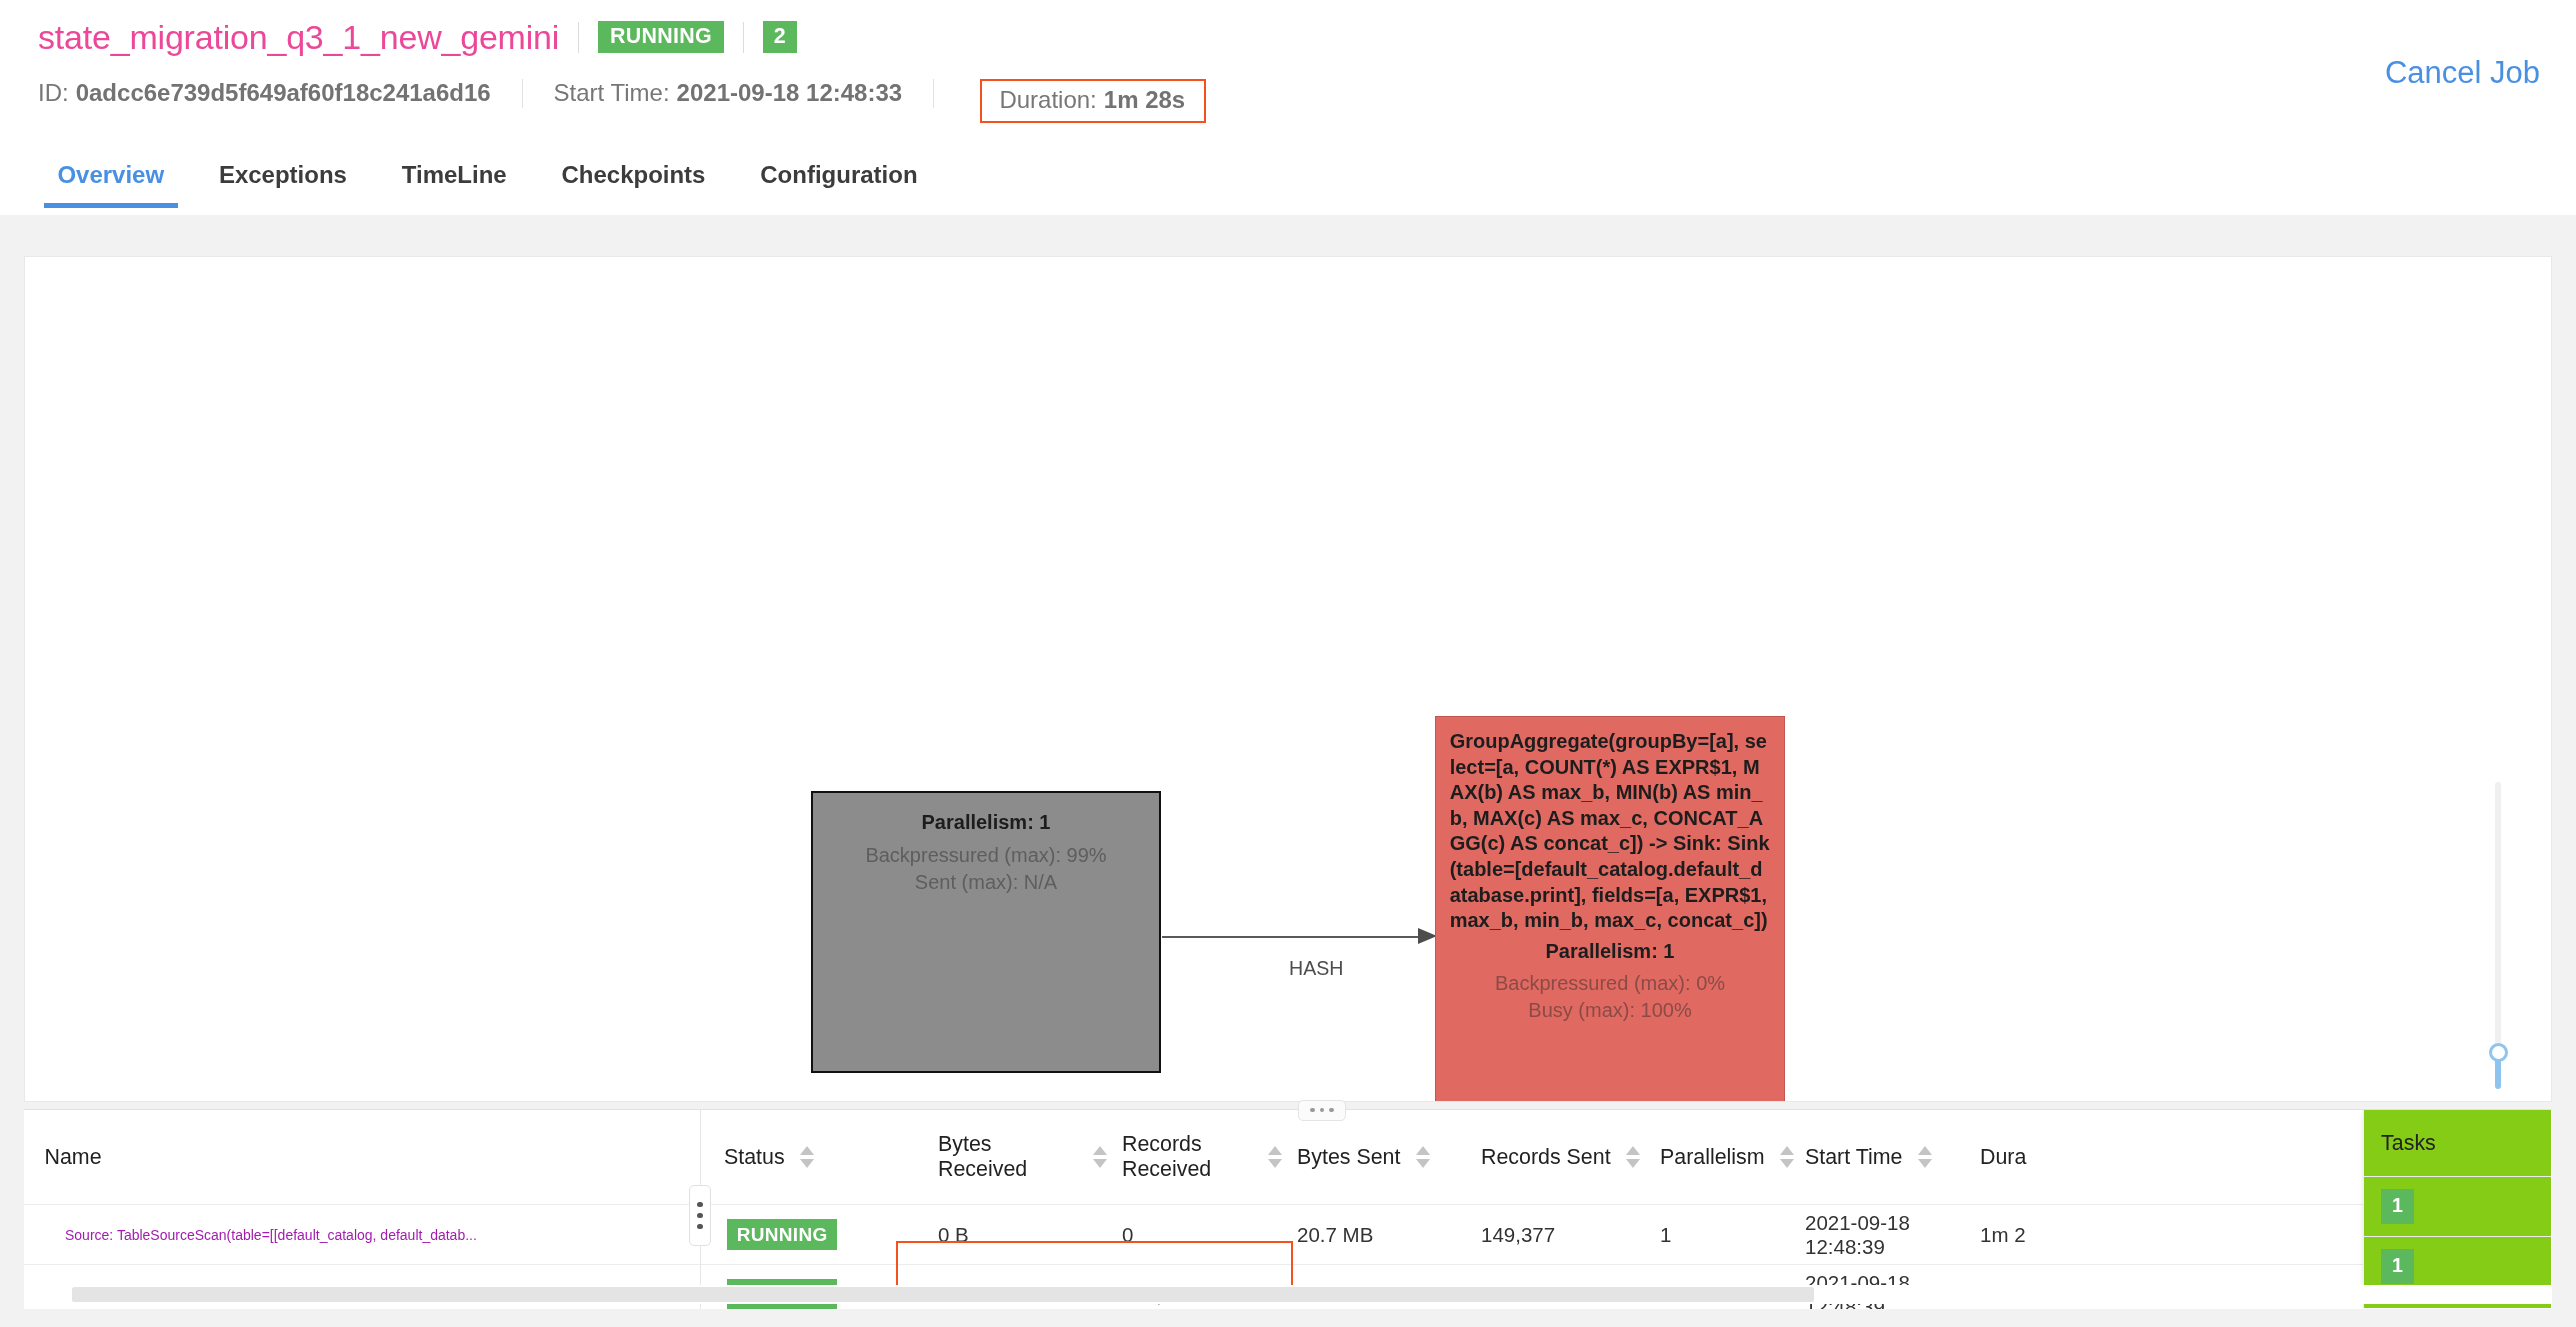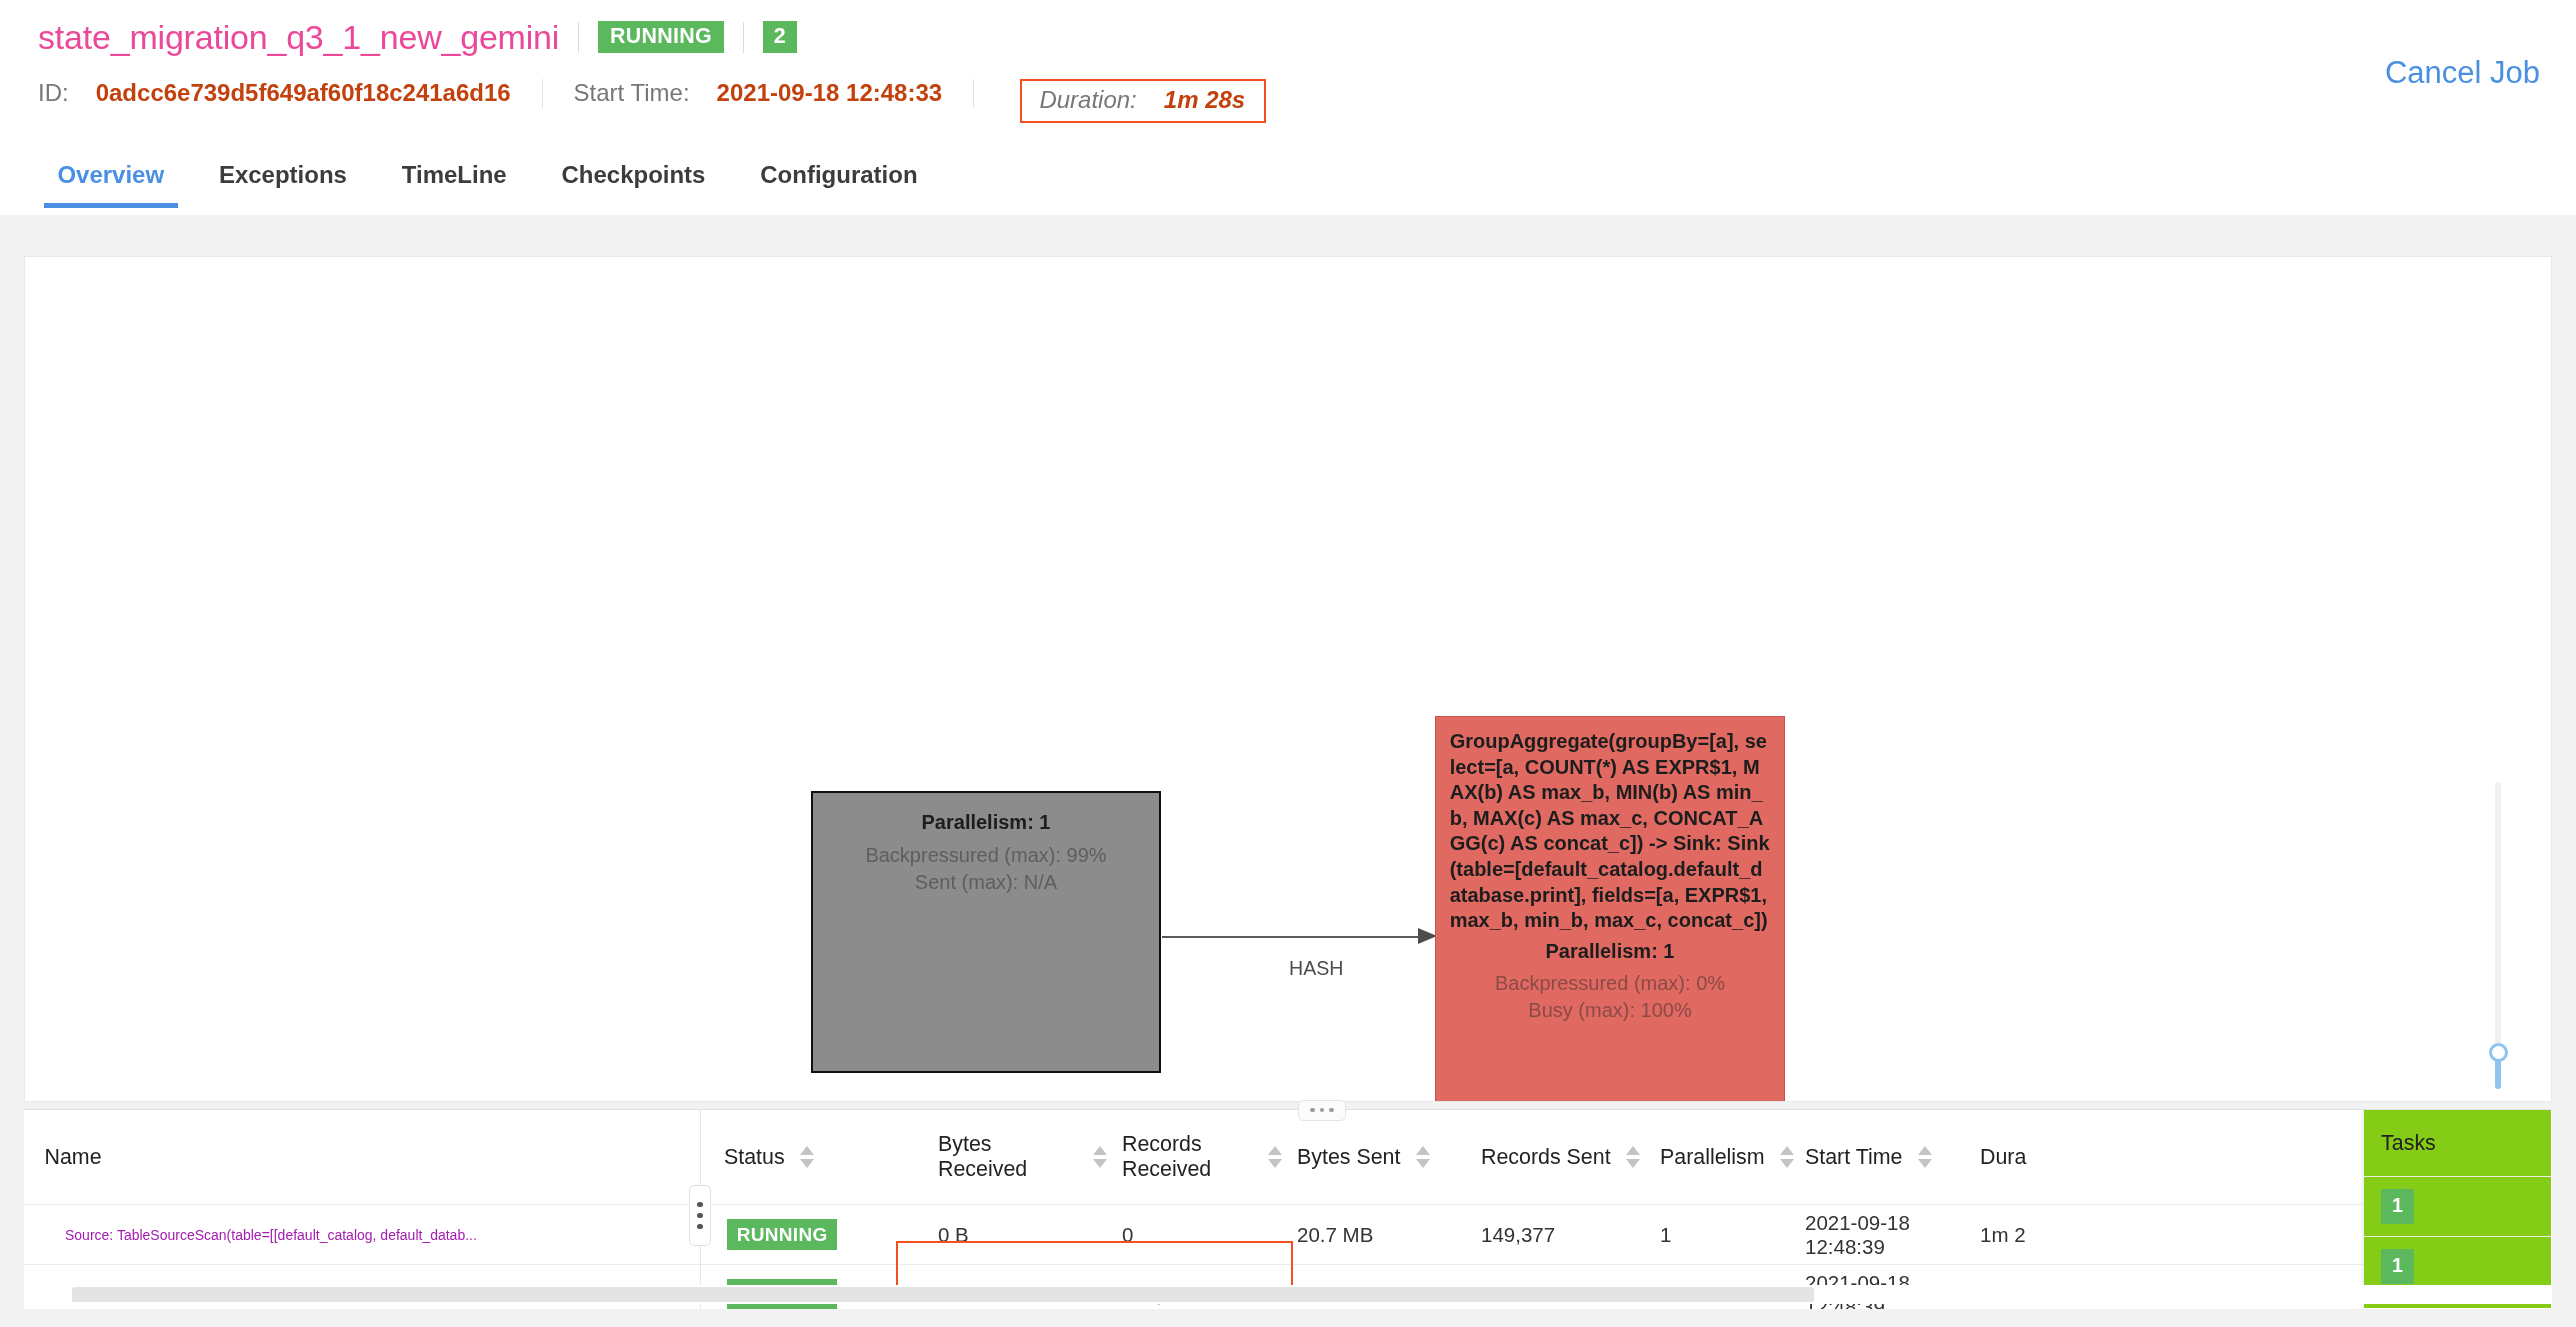--- a/index.html
+++ b/index.html
@@ -33,25 +33,25 @@
   .badge-count {
     background: #5cb85c; color: #ffffff; font-size: 21.4px; font-weight: bold;
     padding: 5.1px 11px 6px 11px; line-height: 1;
   }
 
   .meta-row {
     position: absolute; left: 38px; top: 79px;
     display: flex; height: 44px;
   }
   .meta-label { font-size: 24px; color: #777777; font-weight: 400; }
-  .meta-value { font-size: 24px; color: #c2410c; font-weight: bold; margin-left: 27px; white-space: nowrap; }
+  .meta-value { font-size: 24px; color: #737373; font-weight: bold; margin-left: 7px; white-space: nowrap; }
   .meta-sep { width: 0.9px; height: 29px; background: #e2e2e2; margin: 0 31px; }
   .hl-box {
     border: 2.6px solid #f4511e; padding: 8.5px 19px 10.2px 17px;
-    display: flex; align-items: center; margin-left: 15.4px; font-style: italic;
+    display: flex; align-items: center; margin-left: 15.4px;
   }
   .cancel-job {
     position: absolute; right: 36px; top: 55px;
     font-size: 31px; color: #4a90e2; cursor: pointer; white-space: nowrap;
   }
 
   
   .tabs {
     position: absolute; left: 16px; top: 147px; width: 2576px; height: 68px;
     display: flex; align-items: center; padding-left: 38px; font-weight: bold;

